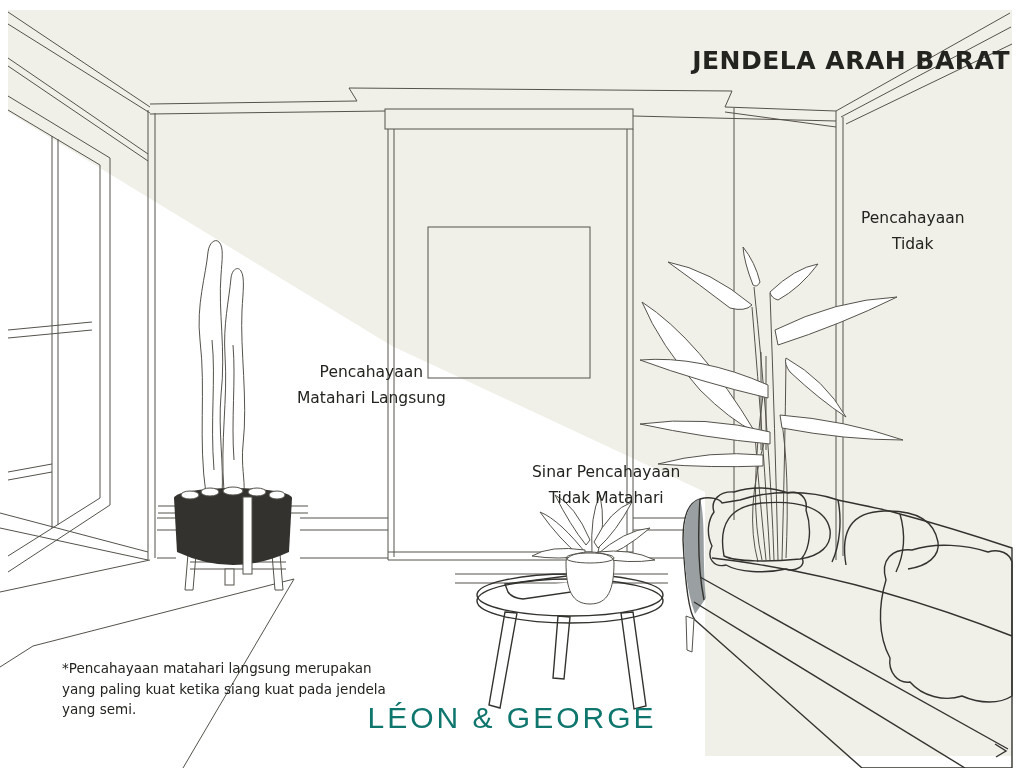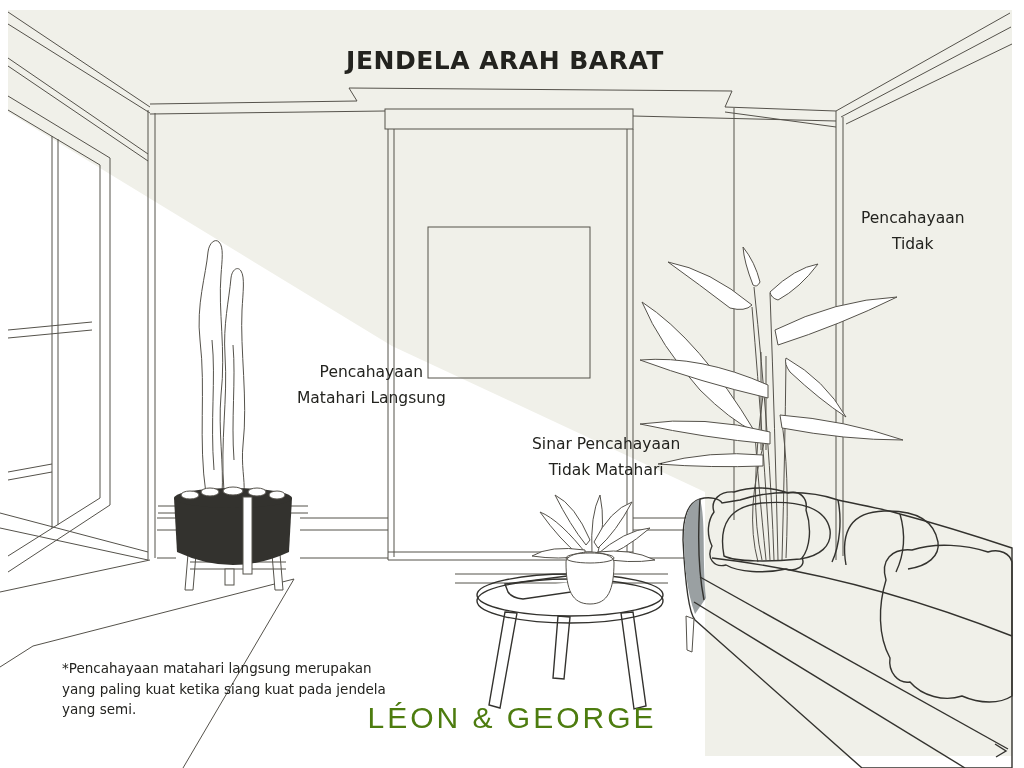--- a/index.html
+++ b/index.html
@@ -3,28 +3,28 @@
 <meta charset="utf-8">
 <style>
   html,body{margin:0;padding:0;background:#ffffff;}
   #stage{position:relative;width:1024px;height:768px;background:#ffffff;overflow:hidden;
          font-family:"DejaVu Sans","Liberation Sans",sans-serif;}
   #art{position:absolute;left:0;top:0;width:1024px;height:768px;}
   .ln{fill:none;stroke:var(--c-line,#55524b);stroke-width:1;}
   .lnd{fill:none;stroke:var(--c-outline,#33322e);stroke-width:1.4;}
   .wfill{fill:#ffffff;stroke:var(--c-line,#55524b);stroke-width:1;}
   .txt{position:absolute;color:var(--c-text,#23231f);}
-  .title{left:0;right:14px;top:46px;text-align:center;font-size:25px;font-weight:700;letter-spacing:.5px;}
+  .title{left:0;right:14px;top:46px;text-align:right;font-size:25px;font-weight:700;letter-spacing:.5px;}
   .lbl{font-size:15.5px;font-weight:500;line-height:26px;white-space:nowrap;text-align:center;}
   .lbl-direct{left:297px;top:359px;}
   .lbl-medium{left:861px;top:205px;}
-  .lbl-indirect{left:532px;top:431px;}
+  .lbl-indirect{left:532px;top:459px;}
   .footnote{left:62px;top:658px;font-size:13.5px;font-weight:500;line-height:20.5px;}
   .brand{left:0;right:0;top:701px;text-align:center;font-family:"Liberation Sans",sans-serif;
-         font-size:30px;font-weight:400;letter-spacing:3px;color:#4d7c0f;}
+         font-size:30px;font-weight:400;letter-spacing:3px;color:#0f766e;}
 </style>
 </head>
 <body>
 
 <div id="stage">
 
   <svg id="art" viewBox="0 0 1024 768">
 
     <rect x="8" y="10" width="1004" height="746" fill="var(--c-background,#f0f0e9)"></rect>
 

